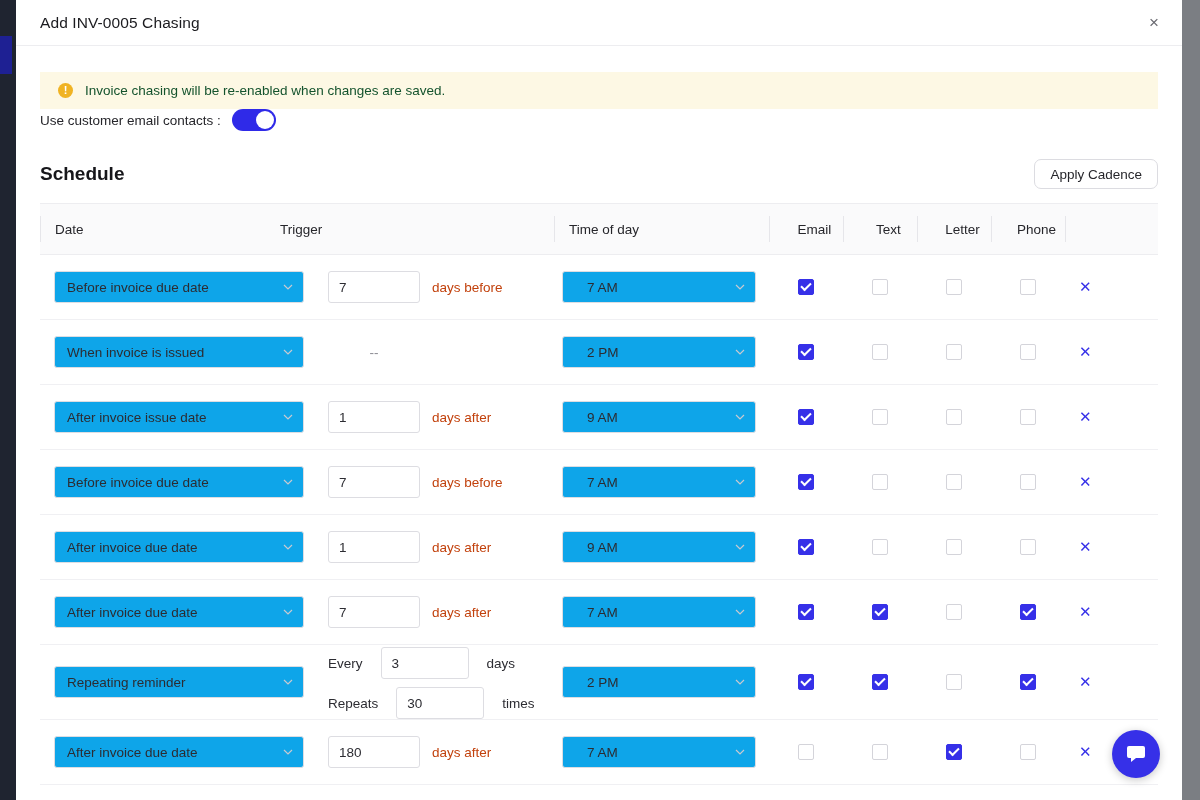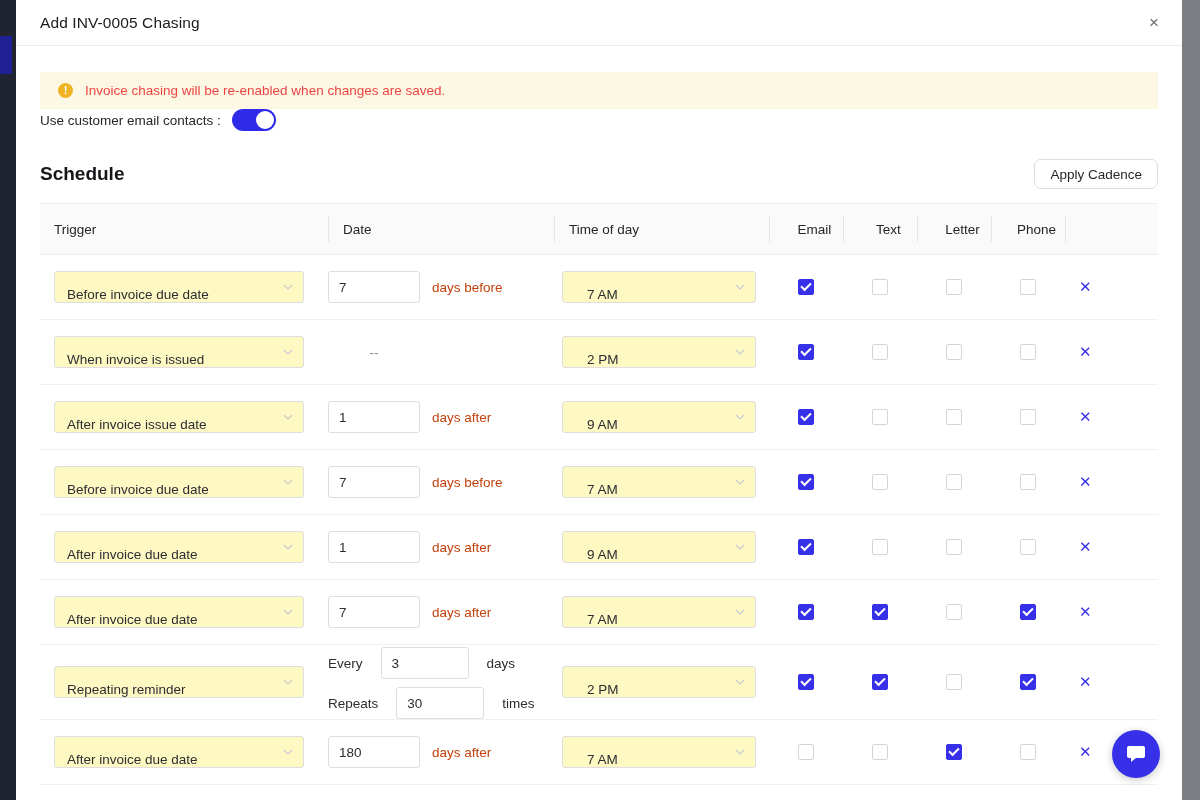--- a/index.html
+++ b/index.html
@@ -61,21 +61,21 @@
     padding-left: 18px;
     gap: 12px;
   }
   .alert-icon {
     width: 15px; height: 15px; border-radius: 50%;
     background: #f0b323;
     color: #ffffff; font-size: 11px; font-weight: bold;
     display: flex; align-items: center; justify-content: center;
     line-height: 1; flex: none;
   }
-  .alert-text { font-size: 13.5px; color: #ef4444; }
+  .alert-text { font-size: 13.5px; color: #14532d; }
 
   .toggle-row {
     display: flex; align-items: center; gap: 11px;
   }
   .toggle-label { font-size: 13.5px; color: #26262b; }
   .switch {
     width: 44px; height: 22px; border-radius: 11px;
     background: #2f2ae8; position: relative;
     cursor: pointer; flex: none;
   }
@@ -127,22 +127,22 @@
   .trow .cell { display: flex; align-items: center; }
   .trow .cell.col-trigger { padding-left: 14px; }
   .trow .cell.col-date    { padding-left: 0; }
   .trow .cell.col-time    { padding-left: 8px; }
 
   
   .select {
     position: relative;
     height: 32px; width: 250px;
     border: 1px solid #dddde2; border-radius: 3px;
-    background: #fef9c3;
-    display: flex; align-items: flex-end;
+    background: #0ea5e9;
+    display: flex; align-items: center;
     padding: 0 28px 0 12px;
     font-size: 13.5px; color: #2c2c32;
     cursor: pointer;
   }
   .select .chev {
     position: absolute; right: 10px; top: 50%;
     transform: translateY(-50%);
     width: 10px; height: 10px;
   }
   .select .chev svg { display: block; }
@@ -228,25 +228,25 @@
       </div>
     </div>
 
     <div class="section-head">
       <div class="section-title">Schedule</div>
       <button class="cadence-btn">Apply Cadence</button>
     </div>
 
     <div class="sched-table">
       <div class="thead">
+        <div class="th col-date bordered">
+          <span class="th-inner">Date</span>
+        </div>
         <div class="th col-trigger">
           <span class="th-inner">Trigger</span>
-        </div>
-        <div class="th col-date bordered">
-          <span class="th-inner">Date</span>
         </div>
         <div class="th col-time bordered">
           <span class="th-inner">Time of day</span>
         </div>
         <div class="th col-ch bordered">
           <span class="th-inner">Email</span>
         </div>
         <div class="th col-ch bordered">
           <span class="th-inner">Text</span>
         </div>

